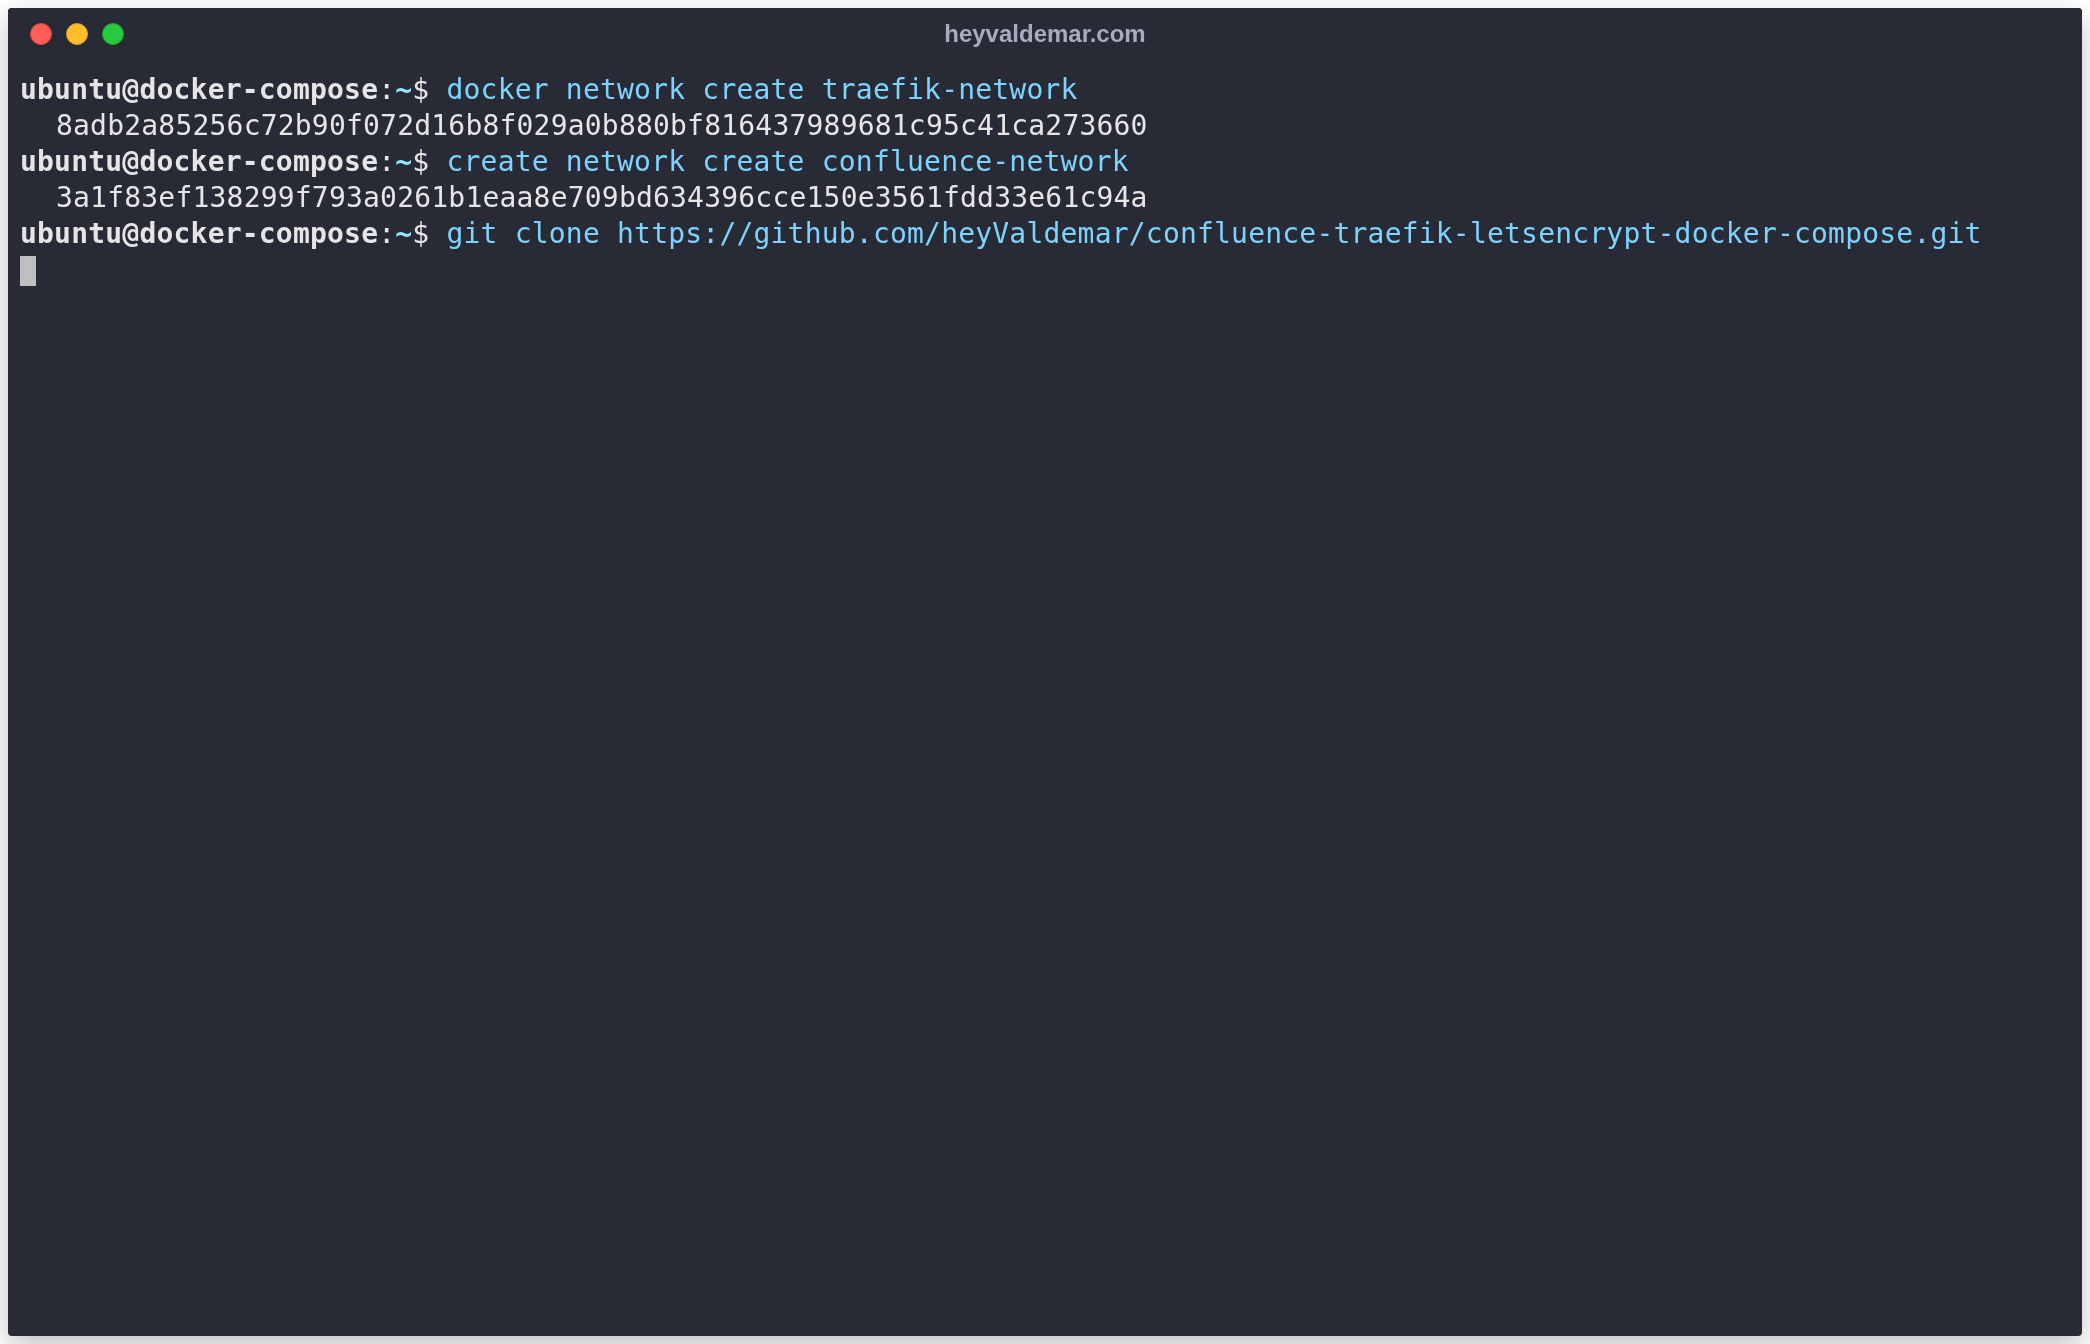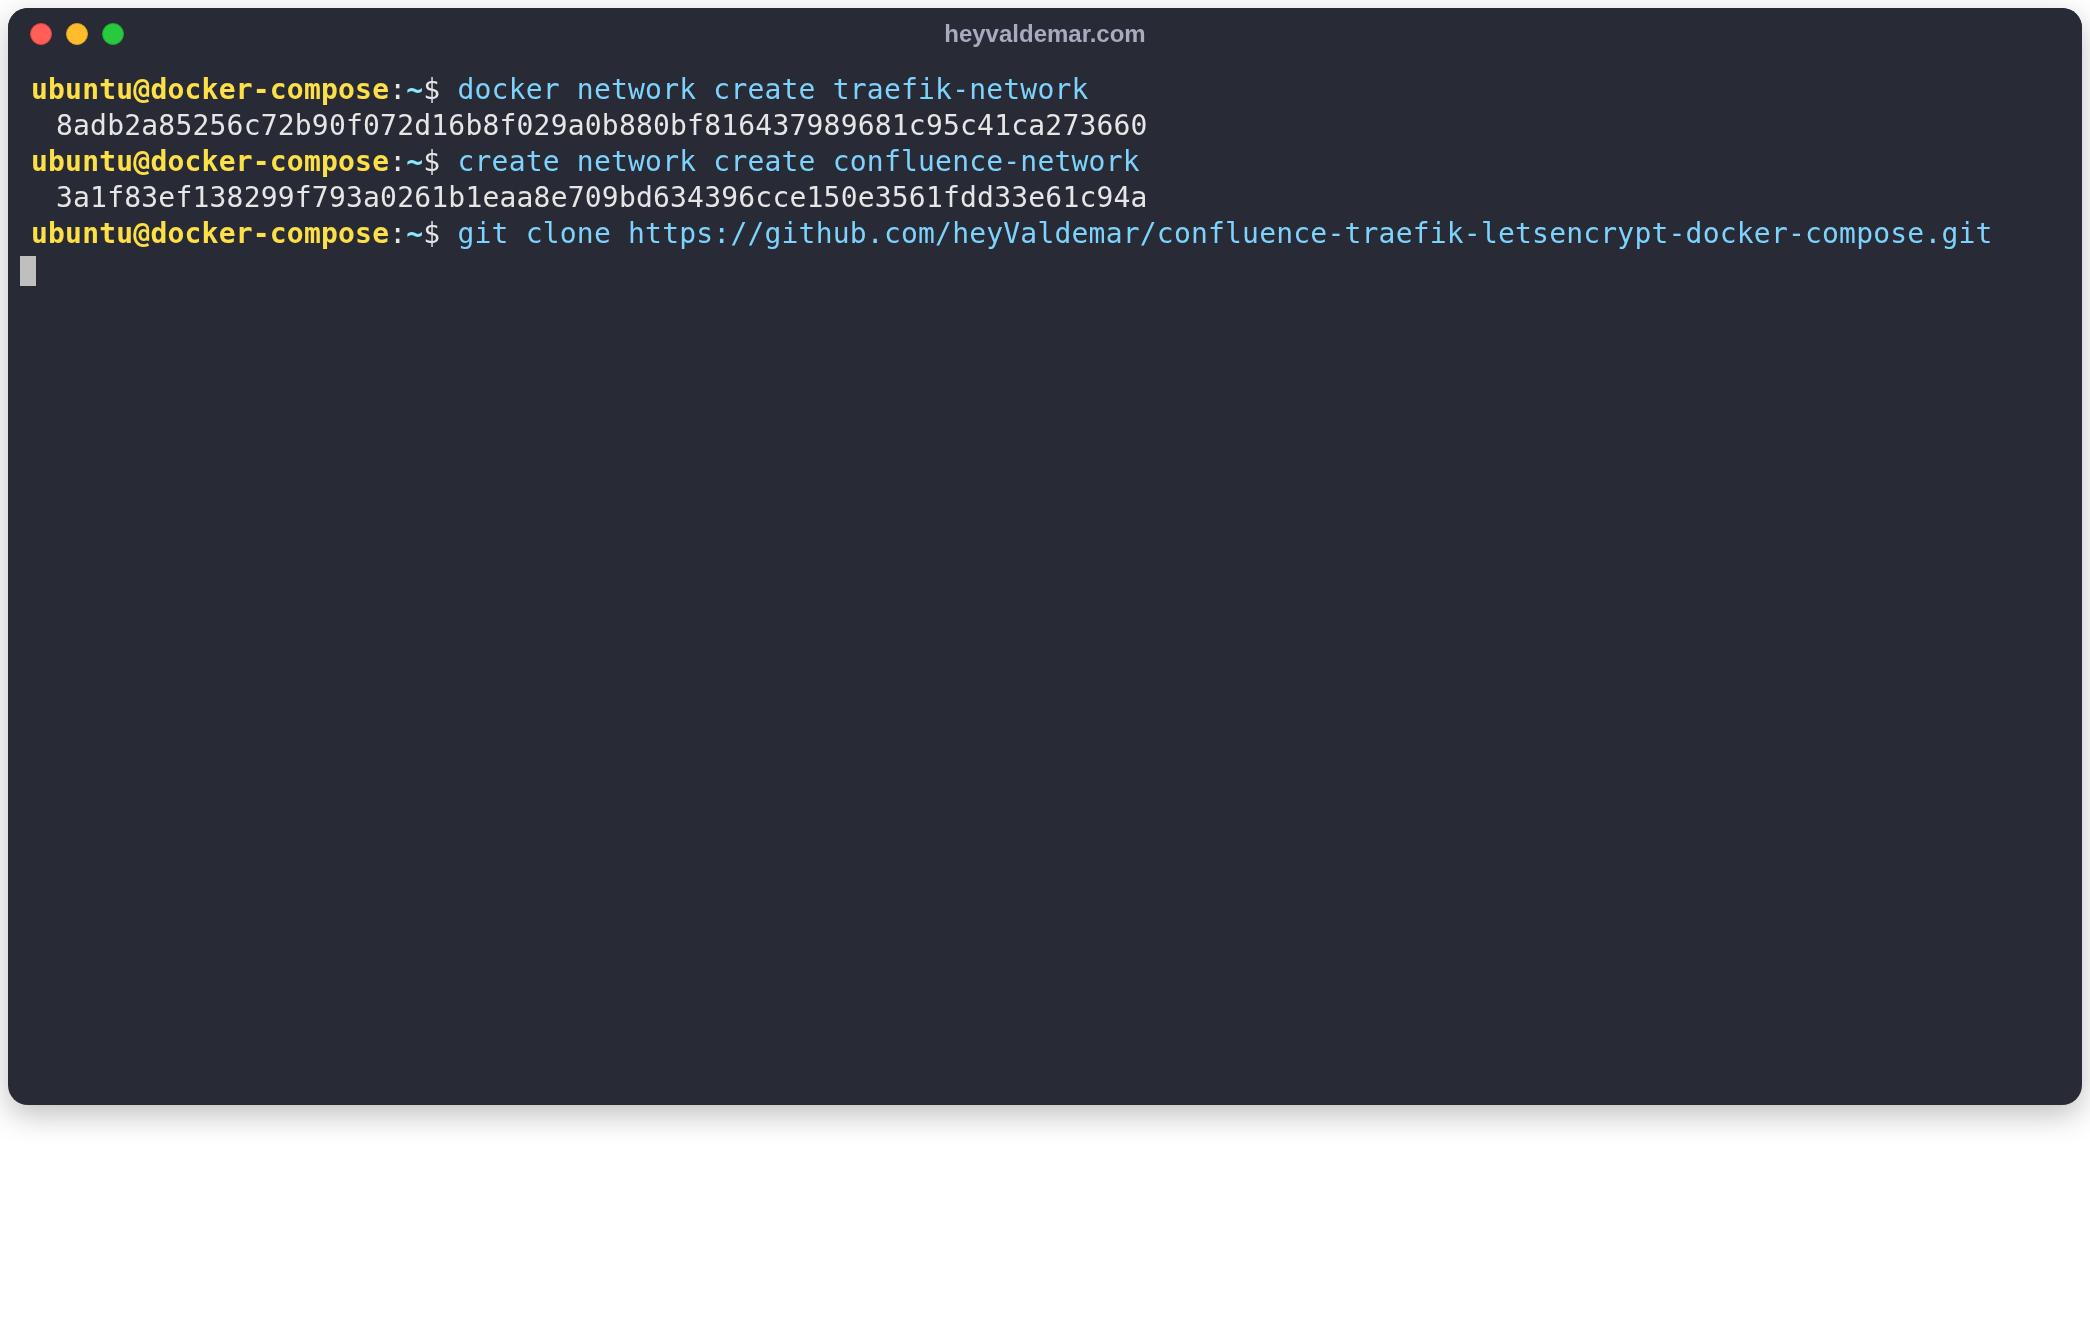--- a/index.html
+++ b/index.html
@@ -7,23 +7,23 @@
     padding: 0;
     width: 2090px;
     height: 1344px;
     background: #ffffff;
     font-family: "Menlo", "Monaco", "Consolas", monospace;
   }
   .terminal-window {
     position: relative;
     margin: 8px;
     width: 2074px;
-    height: 1097px;
+    height: 1328px;
     background: #282a36;
-    border-radius: 20px;
+    border-radius: 4px;
     box-shadow: 0 10px 30px rgba(0,0,0,0.25);
     overflow: hidden;
   }
   .titlebar {
     position: relative;
     height: 52px;
     display: flex;
     align-items: center;
     justify-content: center;
     background: #282a36;
@@ -52,21 +52,21 @@
     font-family: -apple-system, "Helvetica Neue", Arial, sans-serif;
   }
   .terminal-body {
     padding: 12px 12px 12px 12px;
     font-size: 28px;
     line-height: 36px;
     color: #e6e6e6;
     white-space: pre;
     letter-spacing: 0.2px;
   }
-  .prompt-user { color: #fde047; font-weight: bold; margin-left: 11px; }
+  .prompt-user { color: #e5e5e5; font-weight: bold; }
   .prompt-sep  { color: #e6e6e6; }
   .prompt-path { color: #8be9fd; font-weight: bold; }
   .prompt-sym  { color: #e6e6e6; }
   .cmd         { color: #7dd3fc; }
   .output      { color: #e6e6e6; margin-left: 36px; }
   .cursor-block {
     display: inline-block;
     width: 16px;
     height: 30px;
     background: #bfbfbf;

